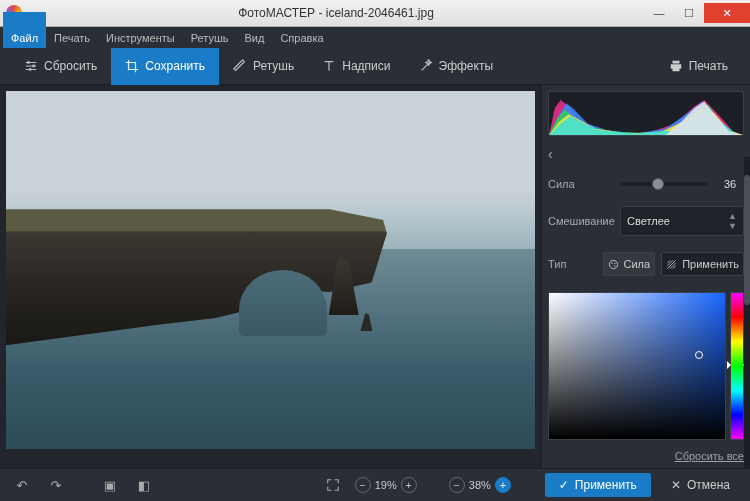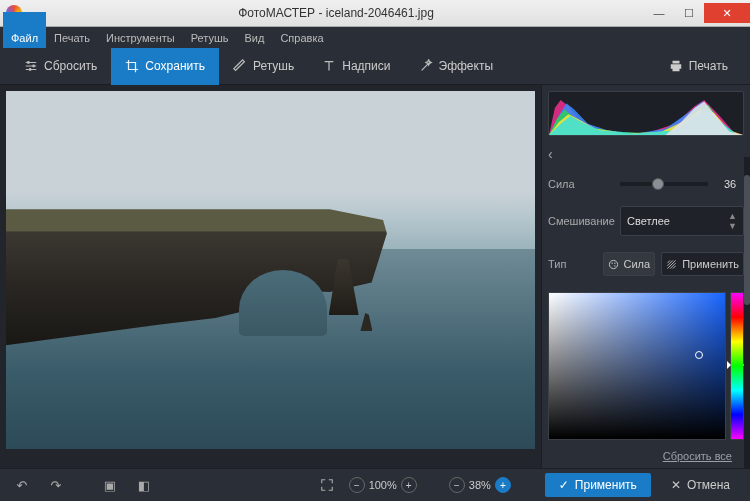--- a/index.html
+++ b/index.html
@@ -44,21 +44,21 @@
 .segbtn{flex:1;background:#1f2229;border:1px solid #3a3f48;color:#ccc;font-size:11px;padding:5px 4px;display:flex;align-items:center;justify-content:center;gap:5px;border-radius:2px;cursor:pointer}
 .segbtn.active{background:#34383f}
 .colorbox{margin-top:8px;display:flex;gap:4px}
 .picker{flex:1;height:148px;position:relative;border:1px solid #3a3f48;background:linear-gradient(to top,#000,transparent),linear-gradient(to right,#fff,#1a66ff)}
 .picker .cur{position:absolute;width:8px;height:8px;border:1px solid #fff;border-radius:50%;right:22px;top:58px}
 .hue{width:14px;height:148px;background:linear-gradient(#f0f,#f00,#ff0,#0f0,#0ff,#00f,#f0f);position:relative;border:1px solid #3a3f48}
 .hue .hmark{position:absolute;left:-4px;right:-4px;height:0;top:68px;display:flex;justify-content:space-between}
 .hue .hmark::before,.hue .hmark::after{content:"";border:4px solid transparent}
 .hue .hmark::before{border-left-color:#fff}
 .hue .hmark::after{border-right-color:#fff}
-.reset{text-align:right;font-size:11px;color:#9aa0a8;text-decoration:underline;margin:10px 12px 6px;cursor:pointer}
+.reset{text-align:right;font-size:11px;color:#9aa0a8;text-decoration:underline;margin:10px 0 6px;cursor:pointer}
 .statusbar{height:33px;background:#2a2e36;border-top:1px solid #1a1d22;display:flex;align-items:center;padding:0 10px;gap:10px}
 .sbtn{width:24px;height:24px;color:#aaa;display:flex;align-items:center;justify-content:center;cursor:pointer;font-size:13px}
 .sgroup{display:flex;align-items:center;gap:4px;color:#ccc;font-size:11px}
 .circle{width:16px;height:16px;border-radius:50%;border:1px solid #666;display:flex;align-items:center;justify-content:center;color:#ccc;font-size:10px;cursor:pointer}
 .circle.blue{background:#1a7cc7;border-color:#1a7cc7;color:#fff}
 .apply{background:#1a7cc7;color:#fff;font-size:12px;padding:5px 14px;border-radius:2px;cursor:pointer;display:flex;align-items:center;gap:6px}
 .cancel{color:#ccc;font-size:12px;padding:5px 10px;cursor:pointer;display:flex;align-items:center;gap:6px}
 .vscroll{position:absolute;right:0;top:72px;bottom:0;width:6px;background:#1b1e24}
 .vscroll .vthumb{position:absolute;left:0;right:0;top:18px;height:130px;background:#4a4f58;border-radius:3px}
 </style>
@@ -213,21 +213,21 @@
   <div class="sbtn">▣</div>
   <div class="sbtn">◧</div>
   <div class="spacer"></div>
   <div class="sbtn">
       <svg width="14" height="14" viewBox="0 0 16 16">
         <path stroke="#aaa" stroke-width="1.3" fill="none" d="M2 6V2h4M14 6V2h-4M2 10v4h4M14 10v4h-4"></path>
       </svg>
     </div>
   <div class="sgroup">
     <div class="circle">−</div>
-    <span>100%</span>
+    <span>19%</span>
     <div class="circle">+</div>
   </div>
   <div style="width:12px"></div>
   <div class="sgroup">
     <div class="circle">−</div>
     <span>38%</span>
     <div class="circle blue">+</div>
   </div>
   <div style="width:14px"></div>
   <div class="apply">

